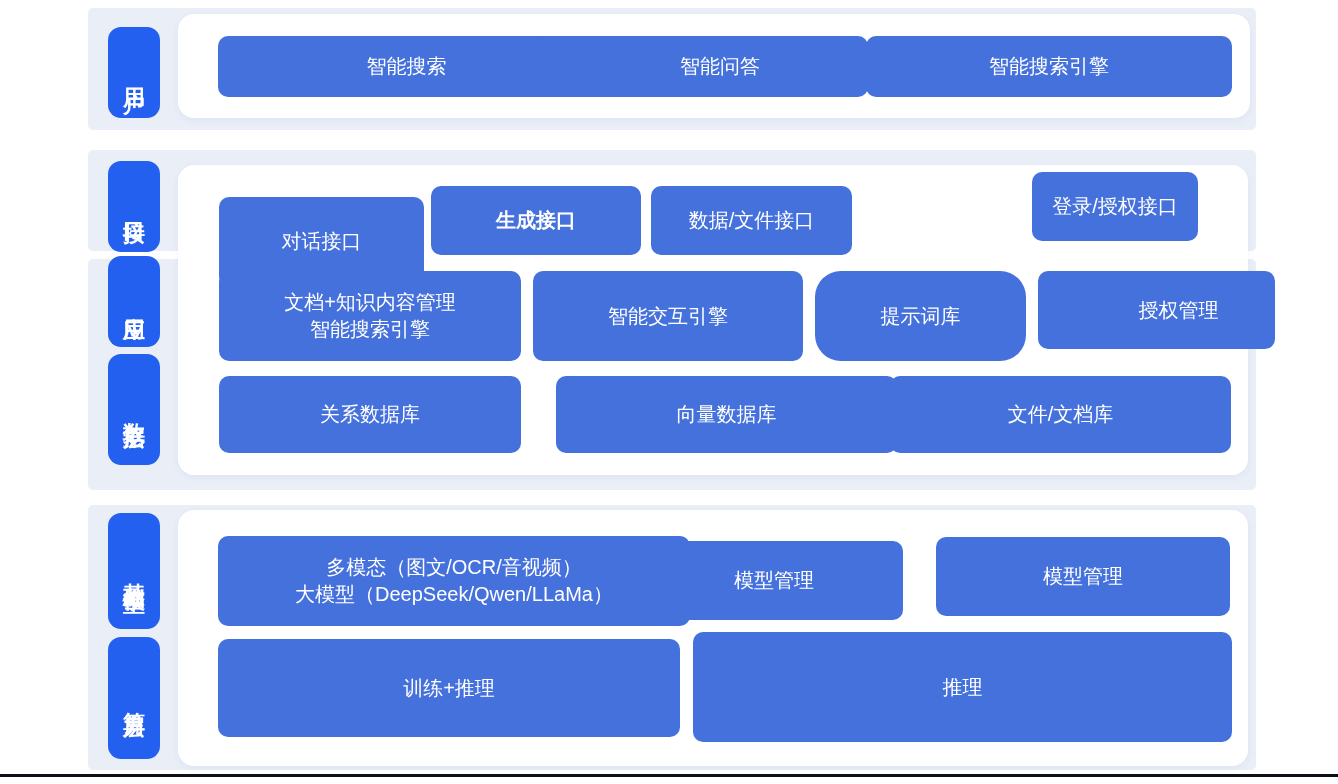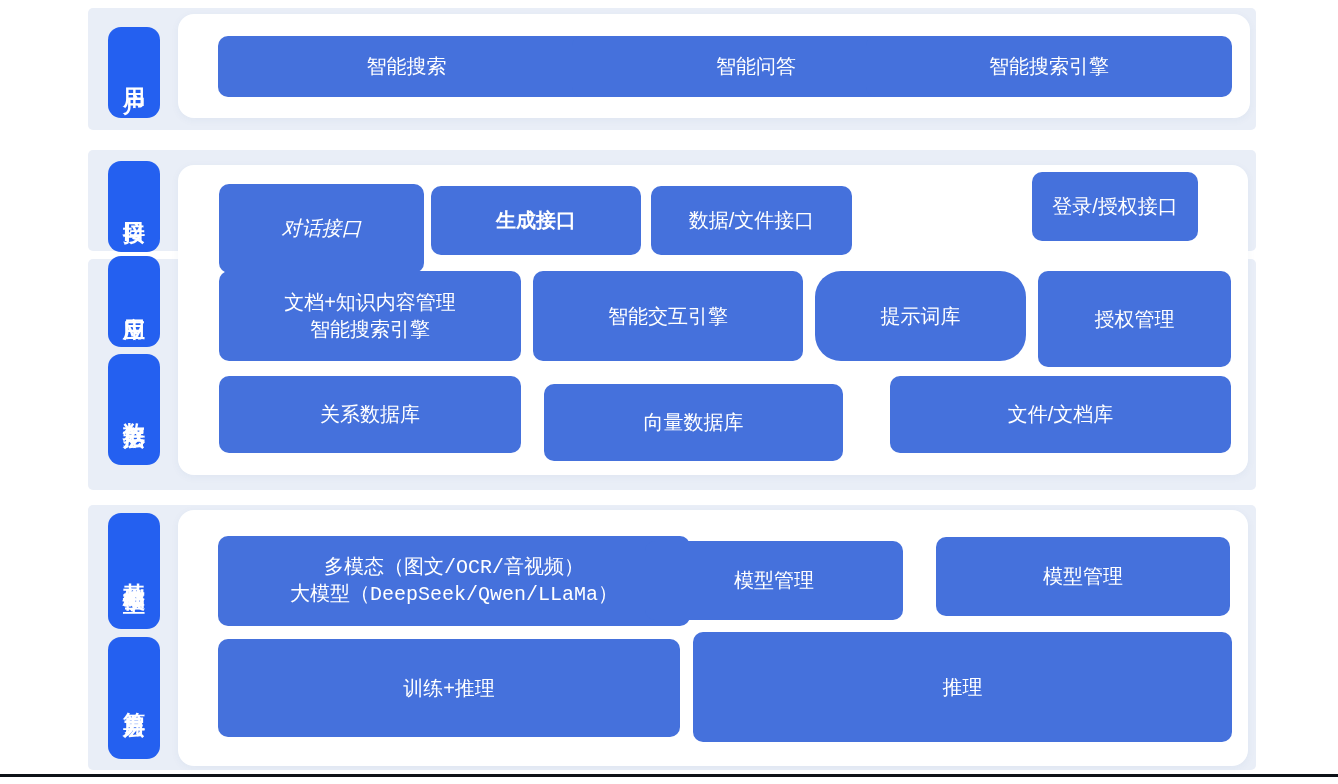--- a/index.html
+++ b/index.html
@@ -58,51 +58,51 @@
 </style>
 </head>
 <body>
 
 <div class="canvas">
 
   <div class="band" style="left:88px; top:8px; width:1168px; height:122px;"></div>
   <div class="panel" style="left:178px; top:14px; width:1072px; height:104px;"></div>
   <div class="vlabel" style="left:108px; top:27px; width:52px; height:91px;">用户</div>
   <div class="box" style="left:218px; top:36px; width:377px; height:61px;">智能搜索</div>
-  <div class="box" style="left:572px; top:36px; width:296px; height:61px;padding-left:36px;">智能问答</div>
+  <div class="box" style="left:536px; top:36px; width:296px; height:61px;padding-left:36px;">智能问答</div>
   <div class="box" style="left:866px; top:36px; width:366px; height:61px;">智能搜索引擎</div>
 
   <div class="band" style="left:88px; top:150px; width:1168px; height:101px;"></div>
   <div class="band" style="left:88px; top:259px; width:1168px; height:231px;"></div>
   <div class="panel" style="left:178px; top:165px; width:1070px; height:310px;"></div>
   <div class="vlabel" style="left:108px; top:161px; width:52px; height:91px;">接口</div>
   <div class="vlabel" style="left:108px; top:256px; width:52px; height:91px;">应用</div>
   <div class="vlabel" style="left:108px; top:354px; width:52px; height:111px;">数据层</div>
 
-  <div class="box" style="left:219px; top:184px; width:205px; height:89px;font-style:italic;">对话接口</div>
+  <div class="box" style="left:219px; top:197px; width:205px; height:89px;">对话接口</div>
   <div class="box" style="left:431px; top:186px; width:210px; height:69px;font-weight:bold;">生成接口</div>
   <div class="box" style="left:651px; top:186px; width:201px; height:69px;">数据/文件接口</div>
   <div class="box" style="left:1032px; top:172px; width:166px; height:69px;">登录/授权接口</div>
 
   <div class="box" style="left:219px; top:271px; width:302px; height:90px;">文档+知识内容管理
 智能搜索引擎</div>
   <div class="box" style="left:533px; top:271px; width:270px; height:90px;">智能交互引擎</div>
   <div class="box" style="left:815px; top:271px; width:211px; height:90px;border-radius:26px;">提示词库</div>
-  <div class="box" style="left:1038px; top:271px; width:193px; height:96px;">授权管理</div>
+  <div class="box" style="left:1038px; top:271px; width:193px; height:78px;padding-left:44px;">授权管理</div>
 
   <div class="box" style="left:219px; top:376px; width:302px; height:77px;">关系数据库</div>
-  <div class="box" style="left:544px; top:376px; width:299px; height:77px;margin-top:8px;">向量数据库</div>
+  <div class="box" style="left:556px; top:376px; width:341px; height:77px;">向量数据库</div>
   <div class="box" style="left:890px; top:376px; width:341px; height:77px;">文件/文档库</div>
 
   <div class="band" style="left:88px; top:505px; width:1168px; height:265px;"></div>
   <div class="panel" style="left:178px; top:510px; width:1070px; height:256px;"></div>
   <div class="vlabel" style="left:108px; top:513px; width:52px; height:116px;">基础模型</div>
   <div class="vlabel" style="left:108px; top:637px; width:52px; height:122px;">算力层</div>
 
-  <div class="box" style="left:218px; top:536px; width:472px; height:90px;font-family:Liberation Mono, monospace;">多模态（图文/OCR/音视频）
+  <div class="box" style="left:218px; top:536px; width:472px; height:90px;">多模态（图文/OCR/音视频）
 大模型（DeepSeek/Qwen/LLaMa）</div>
   <div class="box" style="left:645px; top:541px; width:258px; height:79px;">模型管理</div>
   <div class="box" style="left:936px; top:537px; width:294px; height:79px;">模型管理</div>
 
   <div class="box" style="left:218px; top:639px; width:462px; height:98px;">训练+推理</div>
   <div class="box" style="left:693px; top:632px; width:539px; height:110px;">推理</div>
 
   <div class="footer-line" style="left:0; top:774px; width:1338px; height:3px;"></div>
 
 </div>

